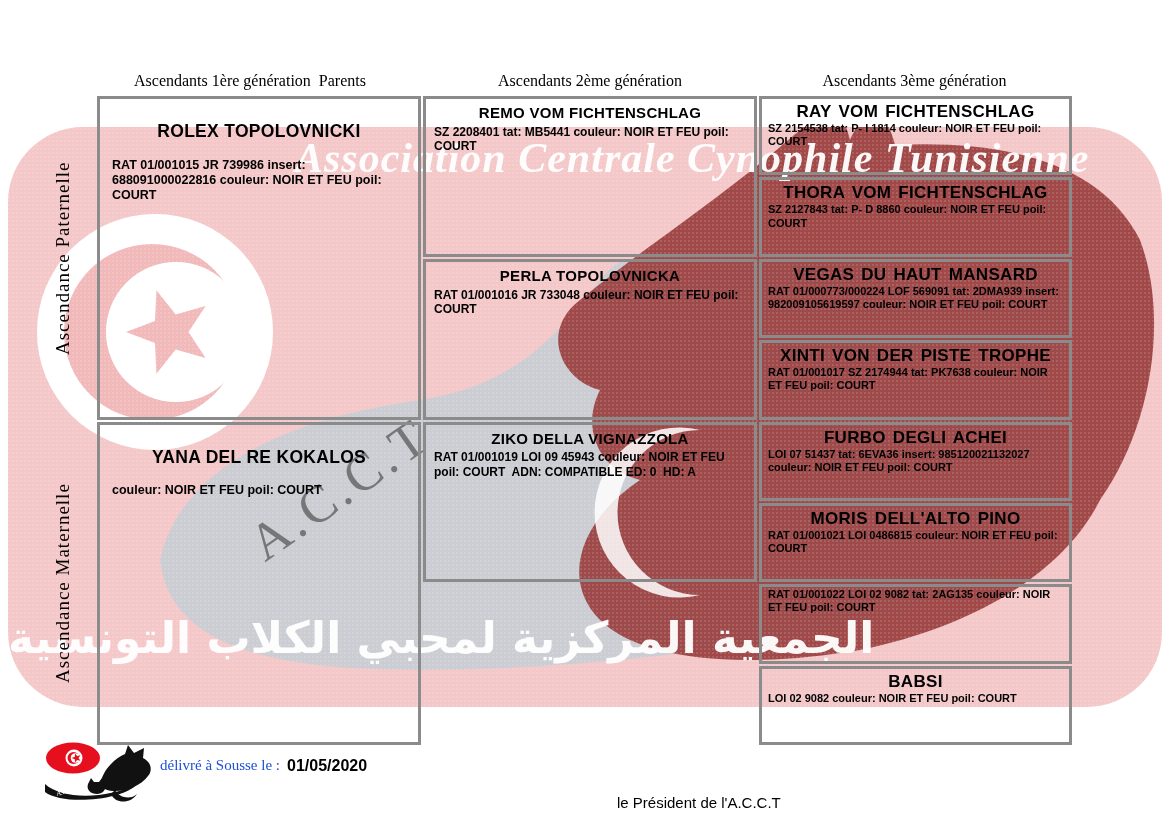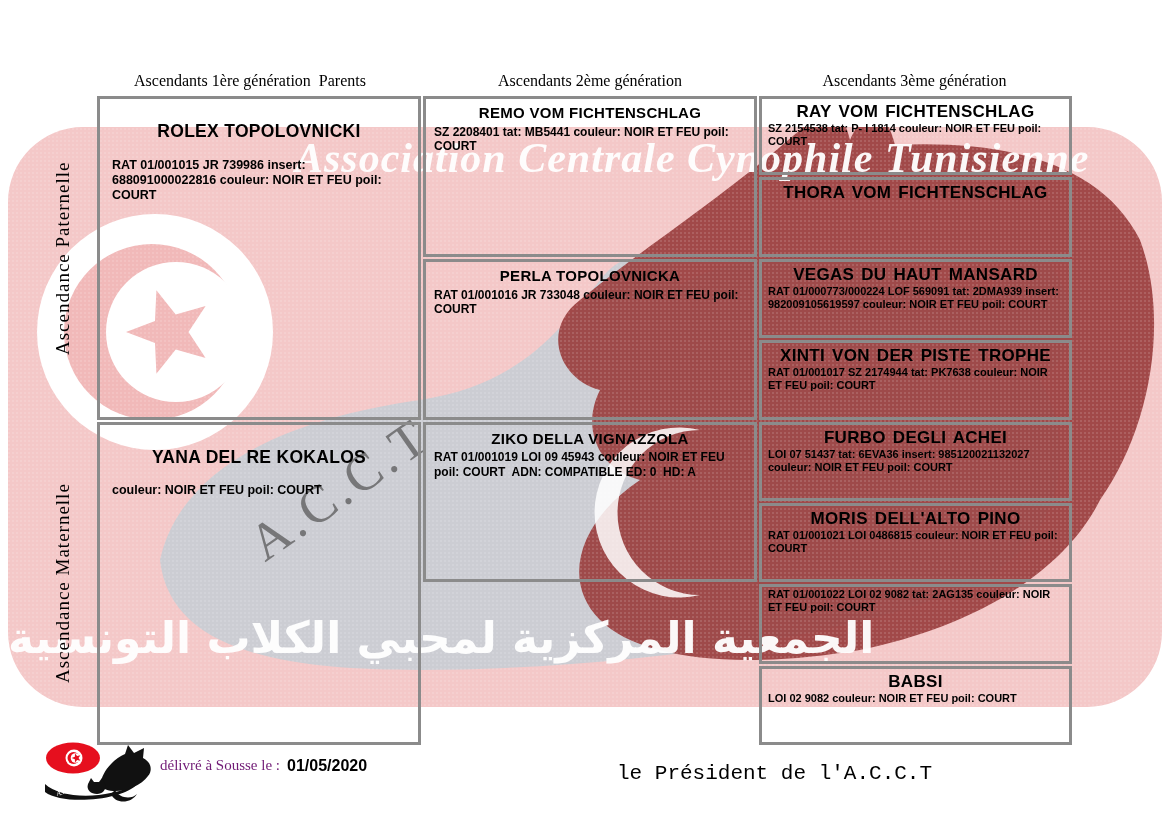--- a/index.html
+++ b/index.html
@@ -45,25 +45,25 @@
   .details{font-weight:bold;text-align:left;line-height:1.22;white-space:pre-wrap;}
   .g1 .name{padding-top:23px;font-size:17.5px;}
   .g1 .details{margin:16px 16px 0 12px;font-size:12.5px;max-width:310px;}
   .g2 .name{padding-top:6px;font-size:15px;}
   .g2 .details{margin:3px 10px 0 8px;font-size:12px;}
   .g3 .name{padding-top:3px;font-size:17px;word-spacing:2px;}
   .g3 .details{margin:1px 6px 0 6px;font-size:11px;line-height:1.2;}
 
   
   .ft-issued{position:absolute;left:160px;top:757px;z-index:3;
-             font-family:"Liberation Serif",serif;font-size:15px;color:#701a75;}
+             font-family:"Liberation Serif",serif;font-size:15px;color:#1d4ed8;}
   .ft-date{position:absolute;left:287px;top:757px;z-index:3;
            font-family:"Liberation Sans",sans-serif;font-weight:bold;font-size:16px;color:#000;}
-  .ft-pres{position:absolute;left:617px;top:762px;z-index:3;
-           font-family:Liberation Mono, monospace;font-size:21px;color:#000;}
+  .ft-pres{position:absolute;left:617px;top:794px;z-index:3;
+           font-family:Liberation Sans, sans-serif;font-size:15px;color:#000;}
   .ft-logo{position:absolute;left:45px;top:742px;width:118px;height:64px;z-index:3;}
 </style>
 </head>
 <body>
 
 <div class="page">
 
   <div class="wm">
     <svg width="1169" height="827" viewBox="0 0 1169 827">
       <defs>
@@ -139,20 +139,21 @@
       <div class="name">ZIKO DELLA VIGNAZZOLA</div>
       <div class="details">RAT 01/001019 LOI 09 45943 couleur: NOIR ET FEU poil: COURT  ADN: COMPATIBLE ED: 0  HD: A</div>
     </div>
 
     <div class="cell c3 g3" style="grid-row:1">
       <div class="name">RAY VOM FICHTENSCHLAG</div>
       <div class="details">SZ 2154538 tat: P- I 1814 couleur: NOIR ET FEU poil: COURT</div>
     </div>
     <div class="cell c3 g3" style="grid-row:2">
       <div class="name">THORA VOM FICHTENSCHLAG</div>
+      <div class="details">SZ 2127843 tat: P- D 8860 couleur: NOIR ET FEU poil: COURT</div>
     </div>
     <div class="cell c3 g3" style="grid-row:3">
       <div class="name">VEGAS DU HAUT MANSARD</div>
       <div class="details">RAT 01/000773/000224 LOF 569091 tat: 2DMA939 insert: 982009105619597 couleur: NOIR ET FEU poil: COURT</div>
     </div>
     <div class="cell c3 g3" style="grid-row:4">
       <div class="name">XINTI VON DER PISTE TROPHE</div>
       <div class="details">RAT 01/001017 SZ 2174944 tat: PK7638 couleur: NOIR ET FEU poil: COURT</div>
     </div>
     <div class="cell c3 g3" style="grid-row:5">

